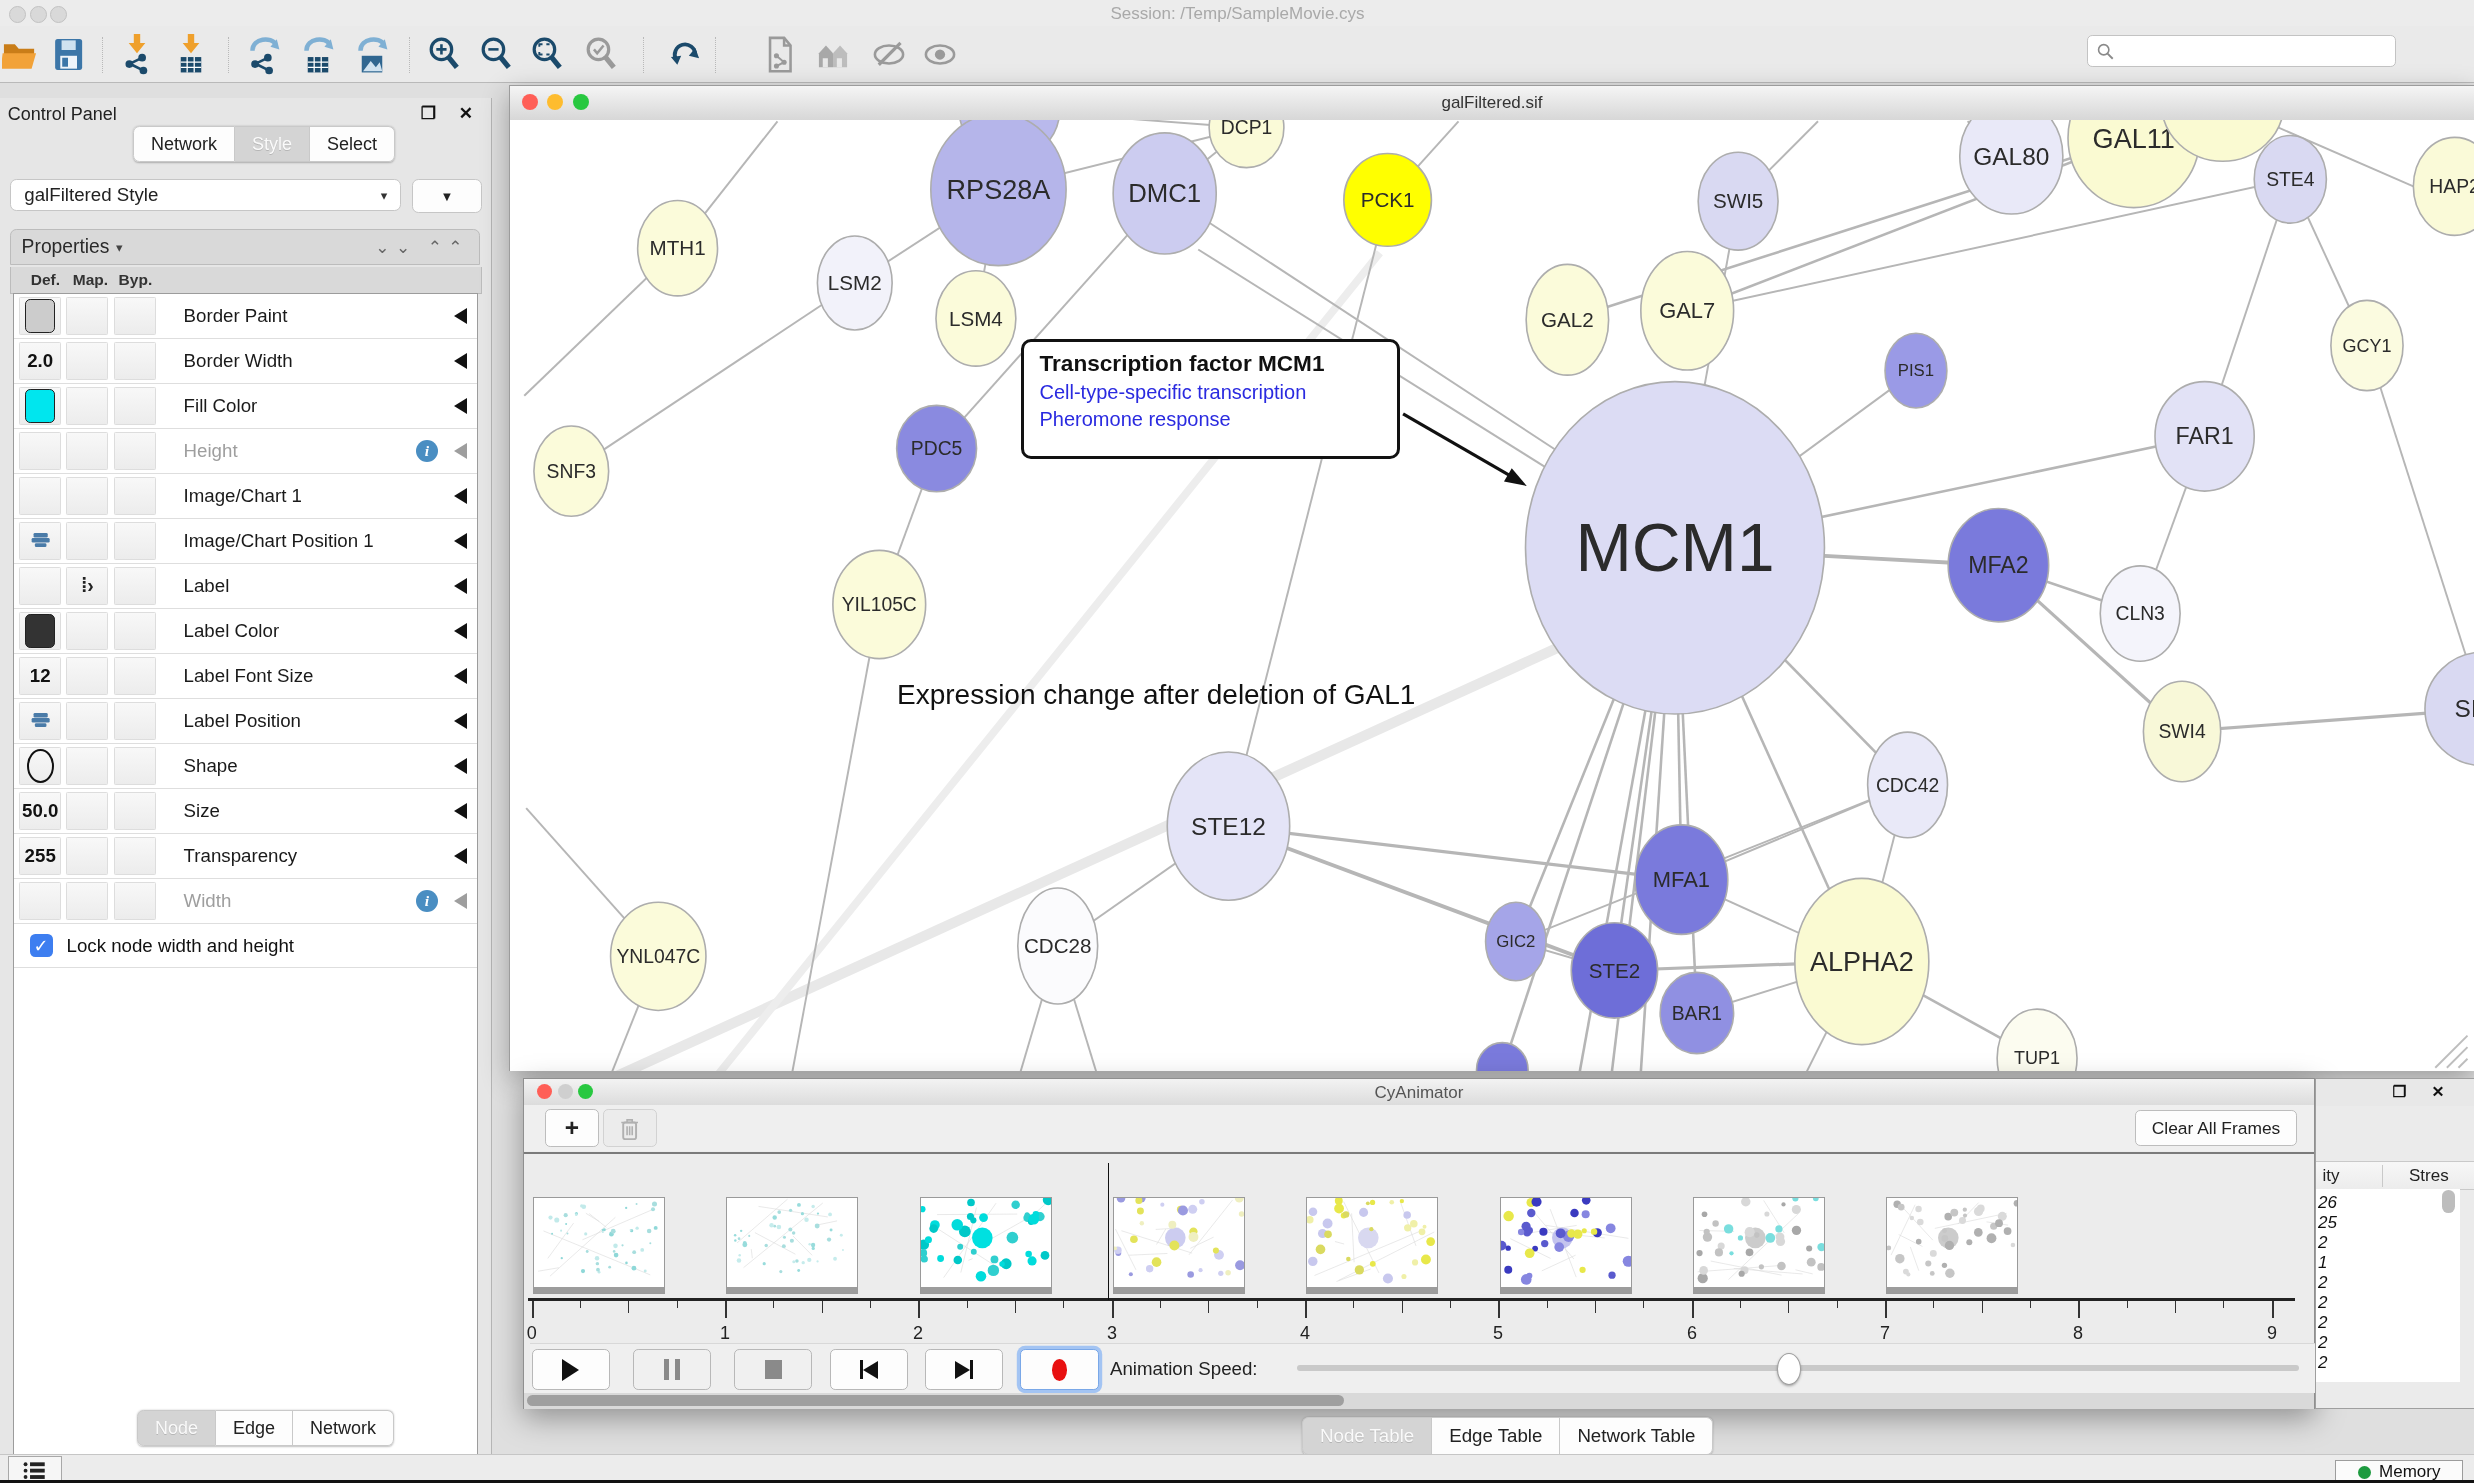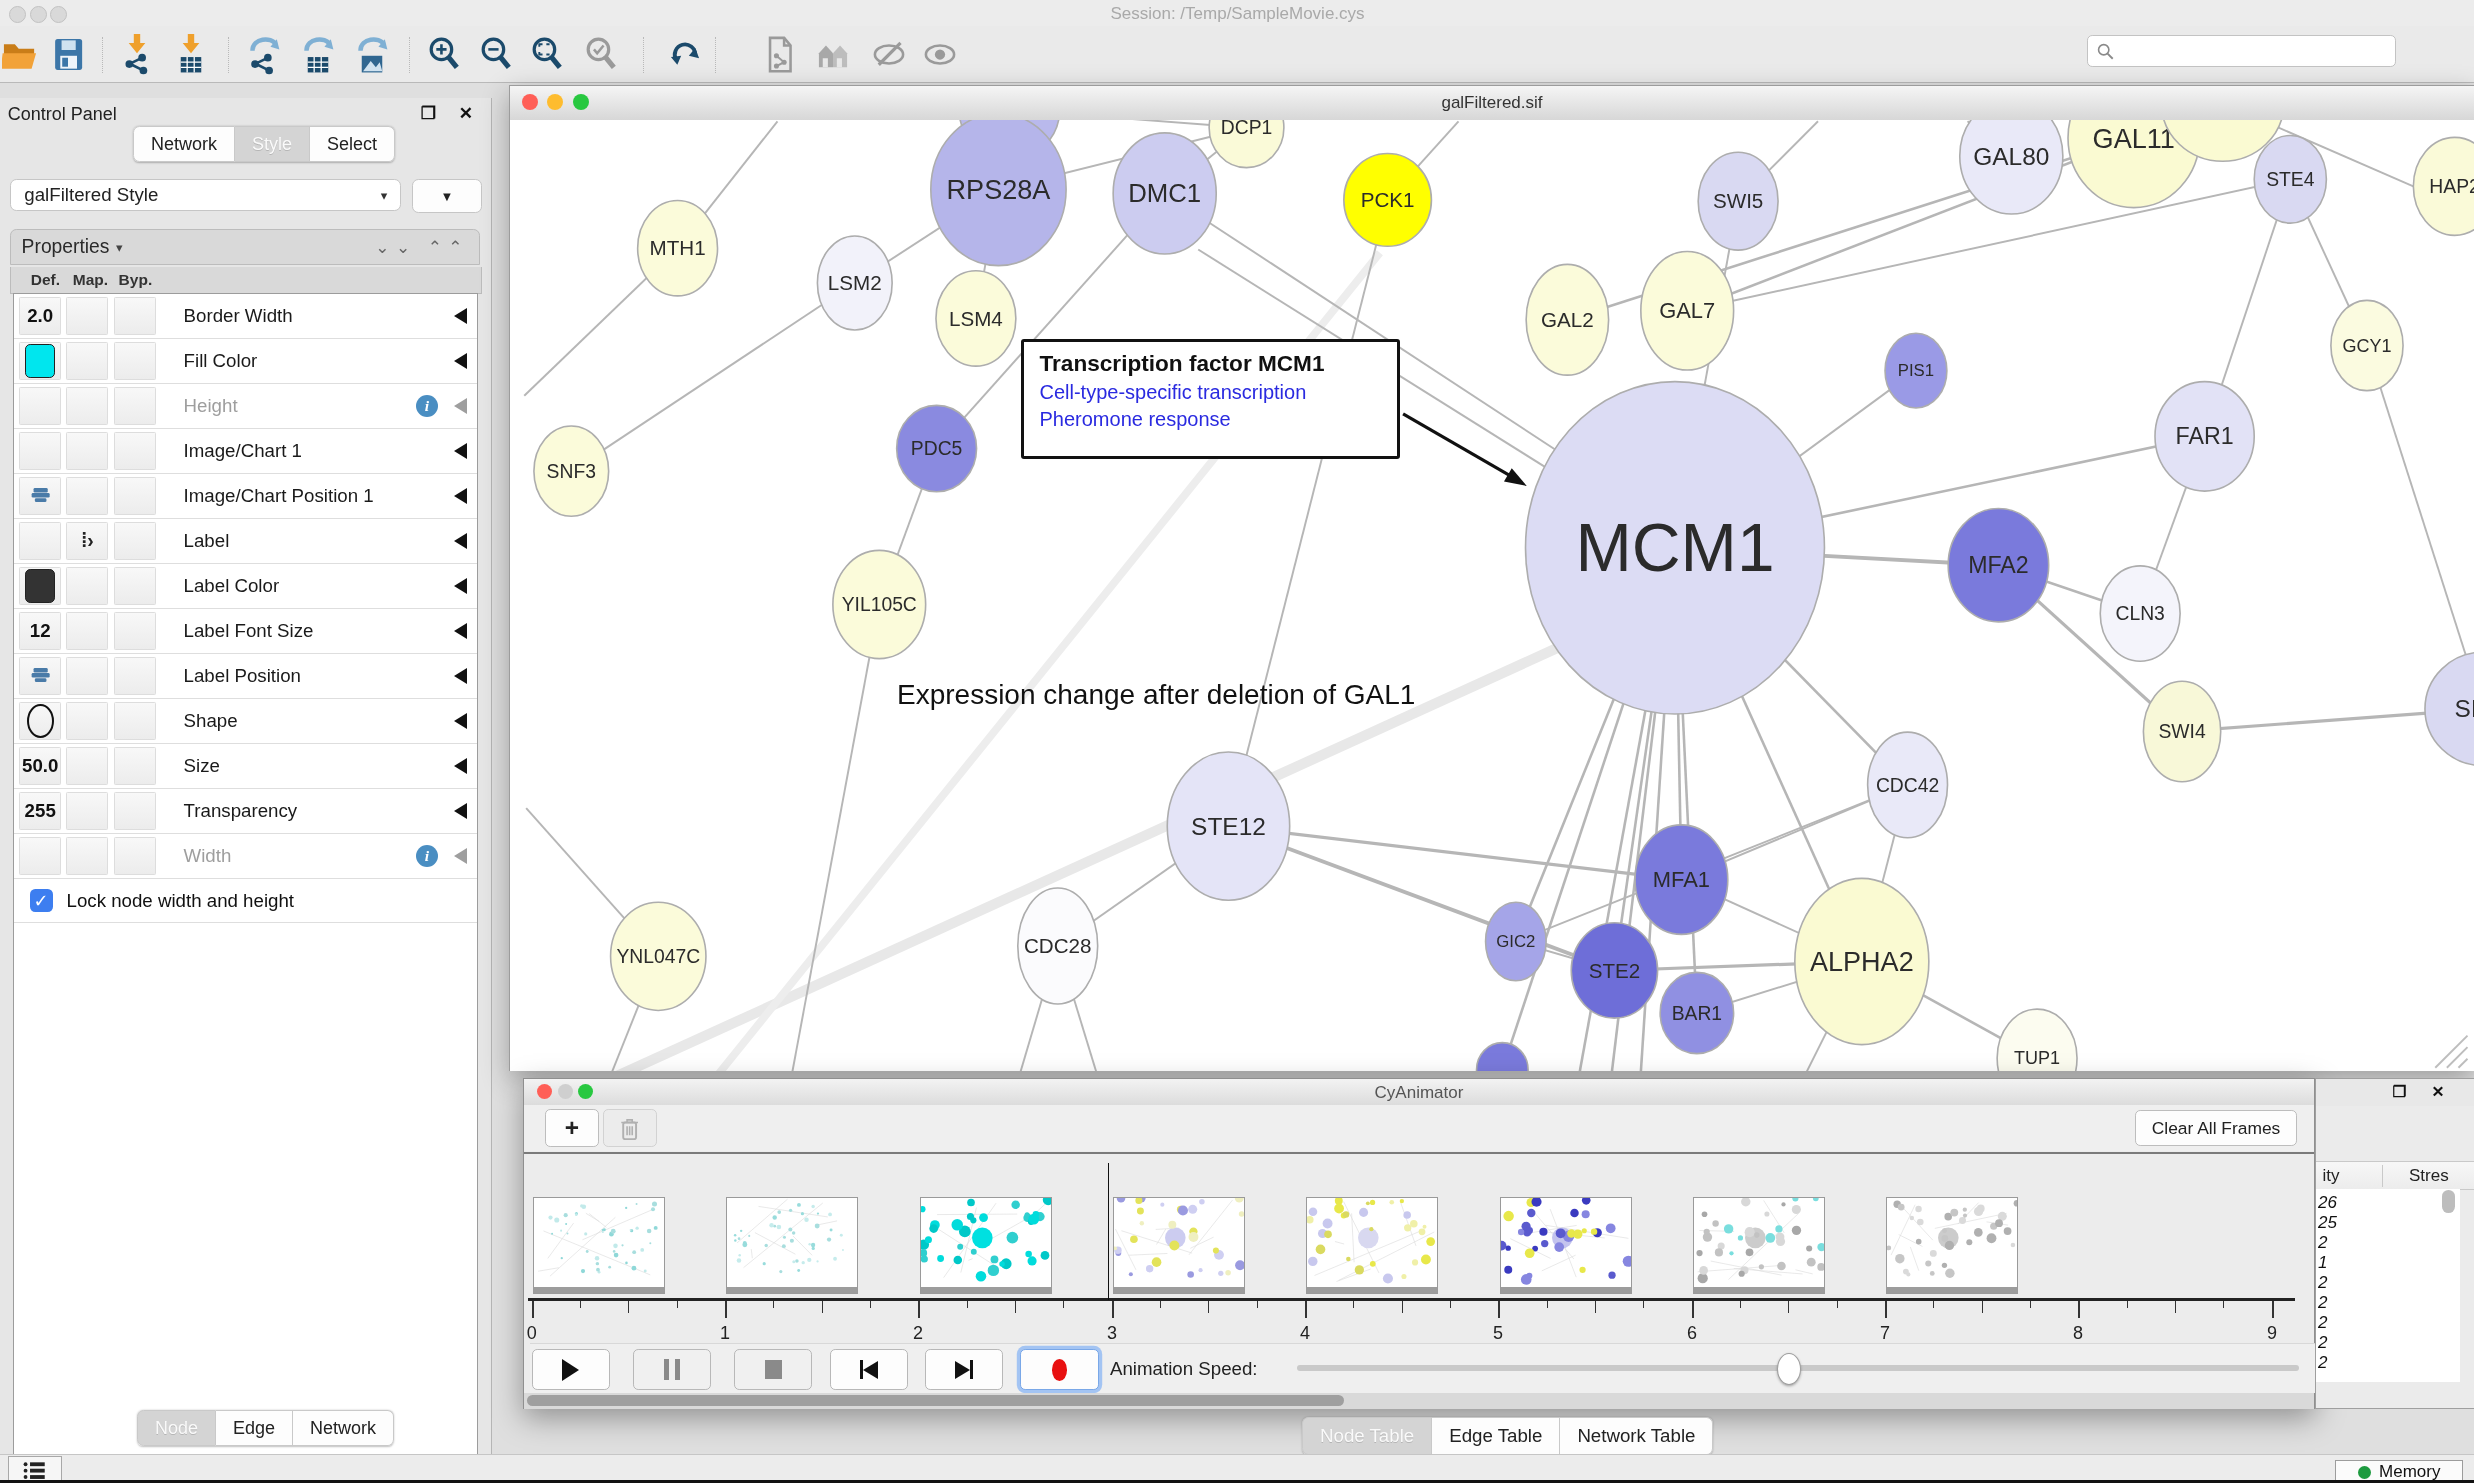--- a/index.html
+++ b/index.html
@@ -61,21 +61,21 @@
   #lock-label{margin-left:14px;font-size:18.7px;color:#111;}
   
   #net-window{left:509px;top:85px;width:1966px;height:986px;background:#fff;border:0.6px solid #9c9c9c;
               box-shadow:0 9px 26px rgba(0,0,0,.30);box-sizing:border-box;}
   #net-title-bar{position:absolute;left:0;top:0;width:100%;height:34px;background:linear-gradient(#f5f5f5,#d7d7d7);
                  border-bottom:0.6px solid #b0b0b0;}
   .light{position:absolute;top:8.4px;width:16px;height:16px;border-radius:50%;}
   .wtitle{position:absolute;left:0;right:0;top:7px;text-align:center;font-size:17px;color:#333;}
   #net-canvas{position:absolute;left:0;top:34px;width:1964px;height:951px;background:#fff;overflow:hidden;}
   #annotation{position:absolute;left:511px;top:219px;width:379px;height:120px;background:#fff;border:3.9px solid #111;
-              border-radius:3px;padding:6.4px 15.5px;box-sizing:border-box;}
+              border-radius:10px;padding:6.4px 15.5px;box-sizing:border-box;}
   #annotation .at{font-size:22.6px;font-weight:bold;color:#111;margin-top:2.6px;}
   #annotation .al{font-size:20px;color:#2a2ae0;margin-top:3.9px;}
   #net-caption{position:absolute;left:387px;top:559px;font-size:28px;color:#111;}
   
   #animator{left:523px;top:1078px;width:1792px;height:331px;background:#ececec;border:0.6px solid #8f8f8f;
             box-shadow:0 9px 28px rgba(0,0,0,.35);box-sizing:border-box;}
   #anim-titlebar{position:absolute;left:0;top:0;width:100%;height:26px;background:linear-gradient(#f3f3f3,#dcdcdc);
                  border-bottom:0.6px solid #b5b5b5;}
   #anim-toolbar{position:absolute;left:0;top:26px;width:100%;height:46px;background:#efefef;}
   .abtn{position:absolute;border:0.6px solid #bdbdbd;border-radius:5.2px;background:#fdfdfd;display:flex;
@@ -277,20 +277,29 @@
       <span>Properties</span>
       <span style="margin-left:6.4px;font-size:13px;color:#444">▾</span>
       <span class="chev">⌄⌄ ⌃⌃</span>
     </div>
     <div id="props-cols">
       <span style="margin-left:11.6px">Def.</span>
       <span>Map.</span>
       <span>Byp.</span>
     </div>
     <div id="props-box">
+        <div class="prow">
+          <div class="pcell">
+            <div class="swatch" style="background: rgb(204, 204, 204);"></div>
+          </div>
+          <div class="pcell"></div>
+          <div class="pcell"></div>
+          <div class="pname">Border Paint</div>
+          <div class="parrow"></div>
+        </div>
         <div class="prow">
           <div class="pcell">
             <div class="defval">2.0</div>
           </div>
           <div class="pcell"></div>
           <div class="pcell"></div>
           <div class="pname">Border Width</div>
           <div class="parrow"></div>
         </div>
         <div class="prow">

